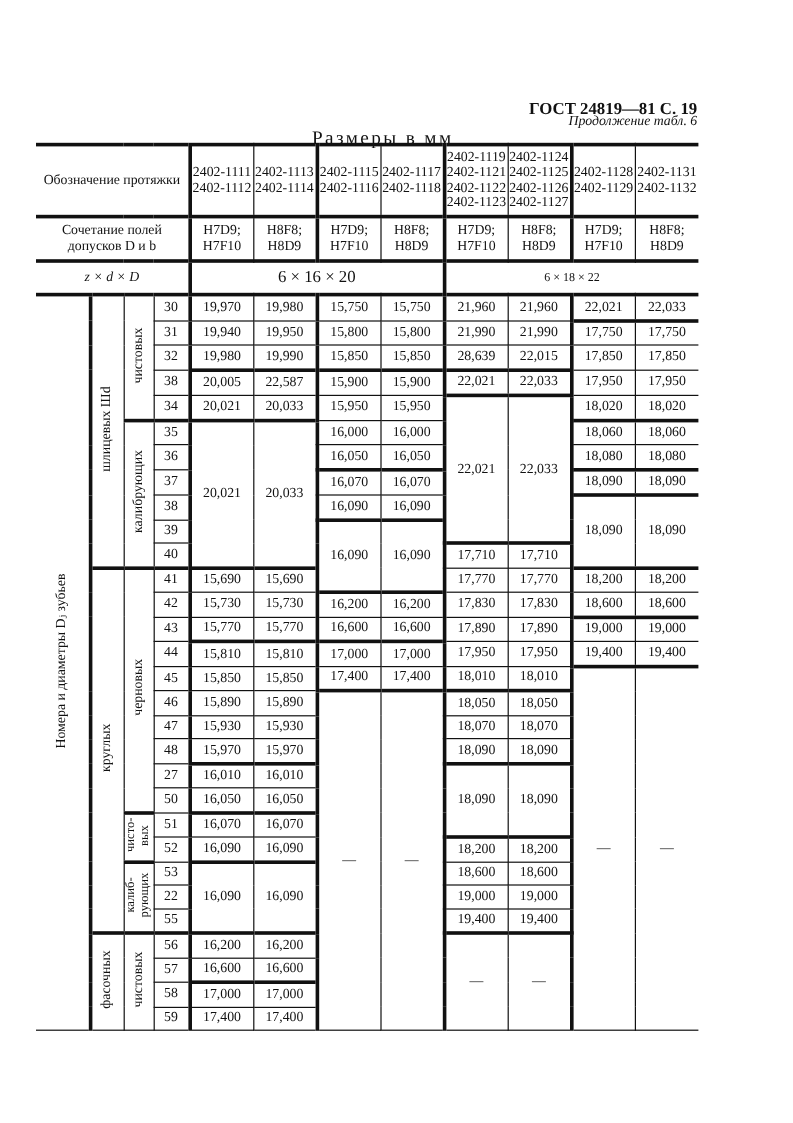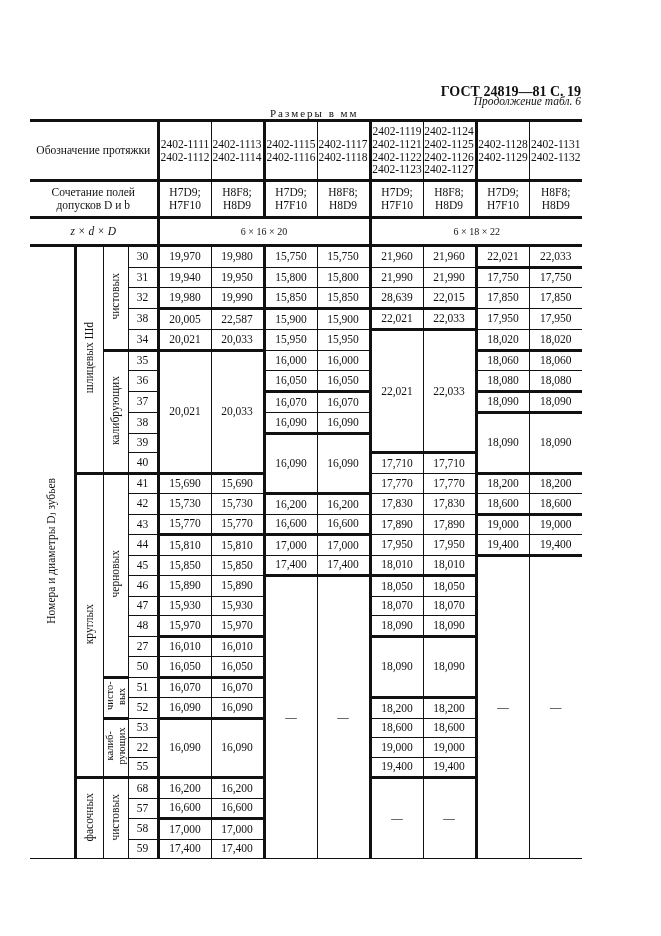--- a/index.html
+++ b/index.html
@@ -1,20 +1,20 @@
 <!DOCTYPE html>
 <html><head>
 <meta charset="utf-8">
 <style>
   html,body{margin:0;padding:0;background:#fff;}
   body{width:661px;height:936px;position:relative;overflow:hidden;
        font-family:"Liberation Serif","DejaVu Serif",serif;color:#111;}
   .hdr-right{position:absolute;right:80px;top:63px;font-weight:bold;font-size:14px;margin-top:21px;}
   .cont{position:absolute;right:80px;top:95px;font-style:italic;font-size:11.5px;}
-  .units{position:absolute;left:270px;top:107px;font-size:11px;letter-spacing:2px;}
+  .units{position:absolute;left:260px;top:107px;font-size:16px;letter-spacing:2px;}
   table.t{position:absolute;left:30px;top:119px;border-collapse:collapse;table-layout:fixed;}
   table.t td{border:1px solid #111;text-align:center;vertical-align:middle;
              font-size:11.5px;padding:0;line-height:1.1;}
   .hd td{font-size:9.5px;line-height:1.25;}
   .row td{height:18.5px;}
   .rot{writing-mode:vertical-rl;transform:rotate(180deg);display:inline-block;white-space:nowrap;font-size:11.5px;}
   .rot.sm{font-size:10.5px;white-space:normal;line-height:1.1;}
   .bt{border-top:3px solid #111 !important;}
   .bb{border-bottom:3px solid #111 !important;}
   .bl{border-left:3px solid #111 !important;}
@@ -63,21 +63,21 @@
     <td class="hd-tol br">H8F8;<br>H8D9</td>
     <td class="hd-tol">H7D9;<br>H7F10</td>
     <td class="hd-tol br">H8F8;<br>H8D9</td>
     <td class="hd-tol">H7D9;<br>H7F10</td>
     <td class="hd-tol br">H8F8;<br>H8D9</td>
     <td class="hd-tol">H7D9;<br>H7F10</td>
     <td class="hd-tol" style="border-right:none">H8F8;<br>H8D9</td>
   </tr>
   <tr class="hd bt" style="height:28px">
     <td colspan="4" class="br nob-l"><i>z × d × D</i></td>
-    <td colspan="4" class="br" style="font-size:10px">6 × 16 × 20</td>
+    <td colspan="4" class="br" style="font-size:14px">6 × 16 × 20</td>
     <td colspan="4" style="font-size:10px;border-right:none">6 × 18 × 22</td>
   </tr>
 
   </tbody>
     <tbody id="body">
       <tr class="row bt">
         <td rowspan="30" style="border-left:none;border-top:3px solid #111"><span class="rot">Номера и диаметры Dⱼ зубьев</span></td>
         <td rowspan="11" class="bl bt"><span class="rot">шлицевых Шd</span></td>
         <td rowspan="5"><span class="rot">чистовых</span></td>
         <td class="bt br">30</td>
@@ -292,21 +292,21 @@
         <td class=" br">19,000</td>
       </tr>
       <tr class="row">
         <td class="br">55</td>
         <td class=" bb">19,400</td>
         <td class=" bb br">19,400</td>
       </tr>
       <tr class="row">
         <td rowspan="4" class="bl bt"><span class="rot">фасочных</span></td>
         <td rowspan="4" class="bt"><span class="rot">чистовых</span></td>
-        <td class="bt br">68</td>
+        <td class="bt br">56</td>
         <td class="bt">16,200</td>
         <td class="bt br">16,200</td>
         <td rowspan="4" class="bt dash">—</td>
         <td rowspan="4" class="bt br dash">—</td>
       </tr>
       <tr class="row">
         <td class="br">57</td>
         <td>16,600</td>
         <td class=" br">16,600</td>
       </tr>

